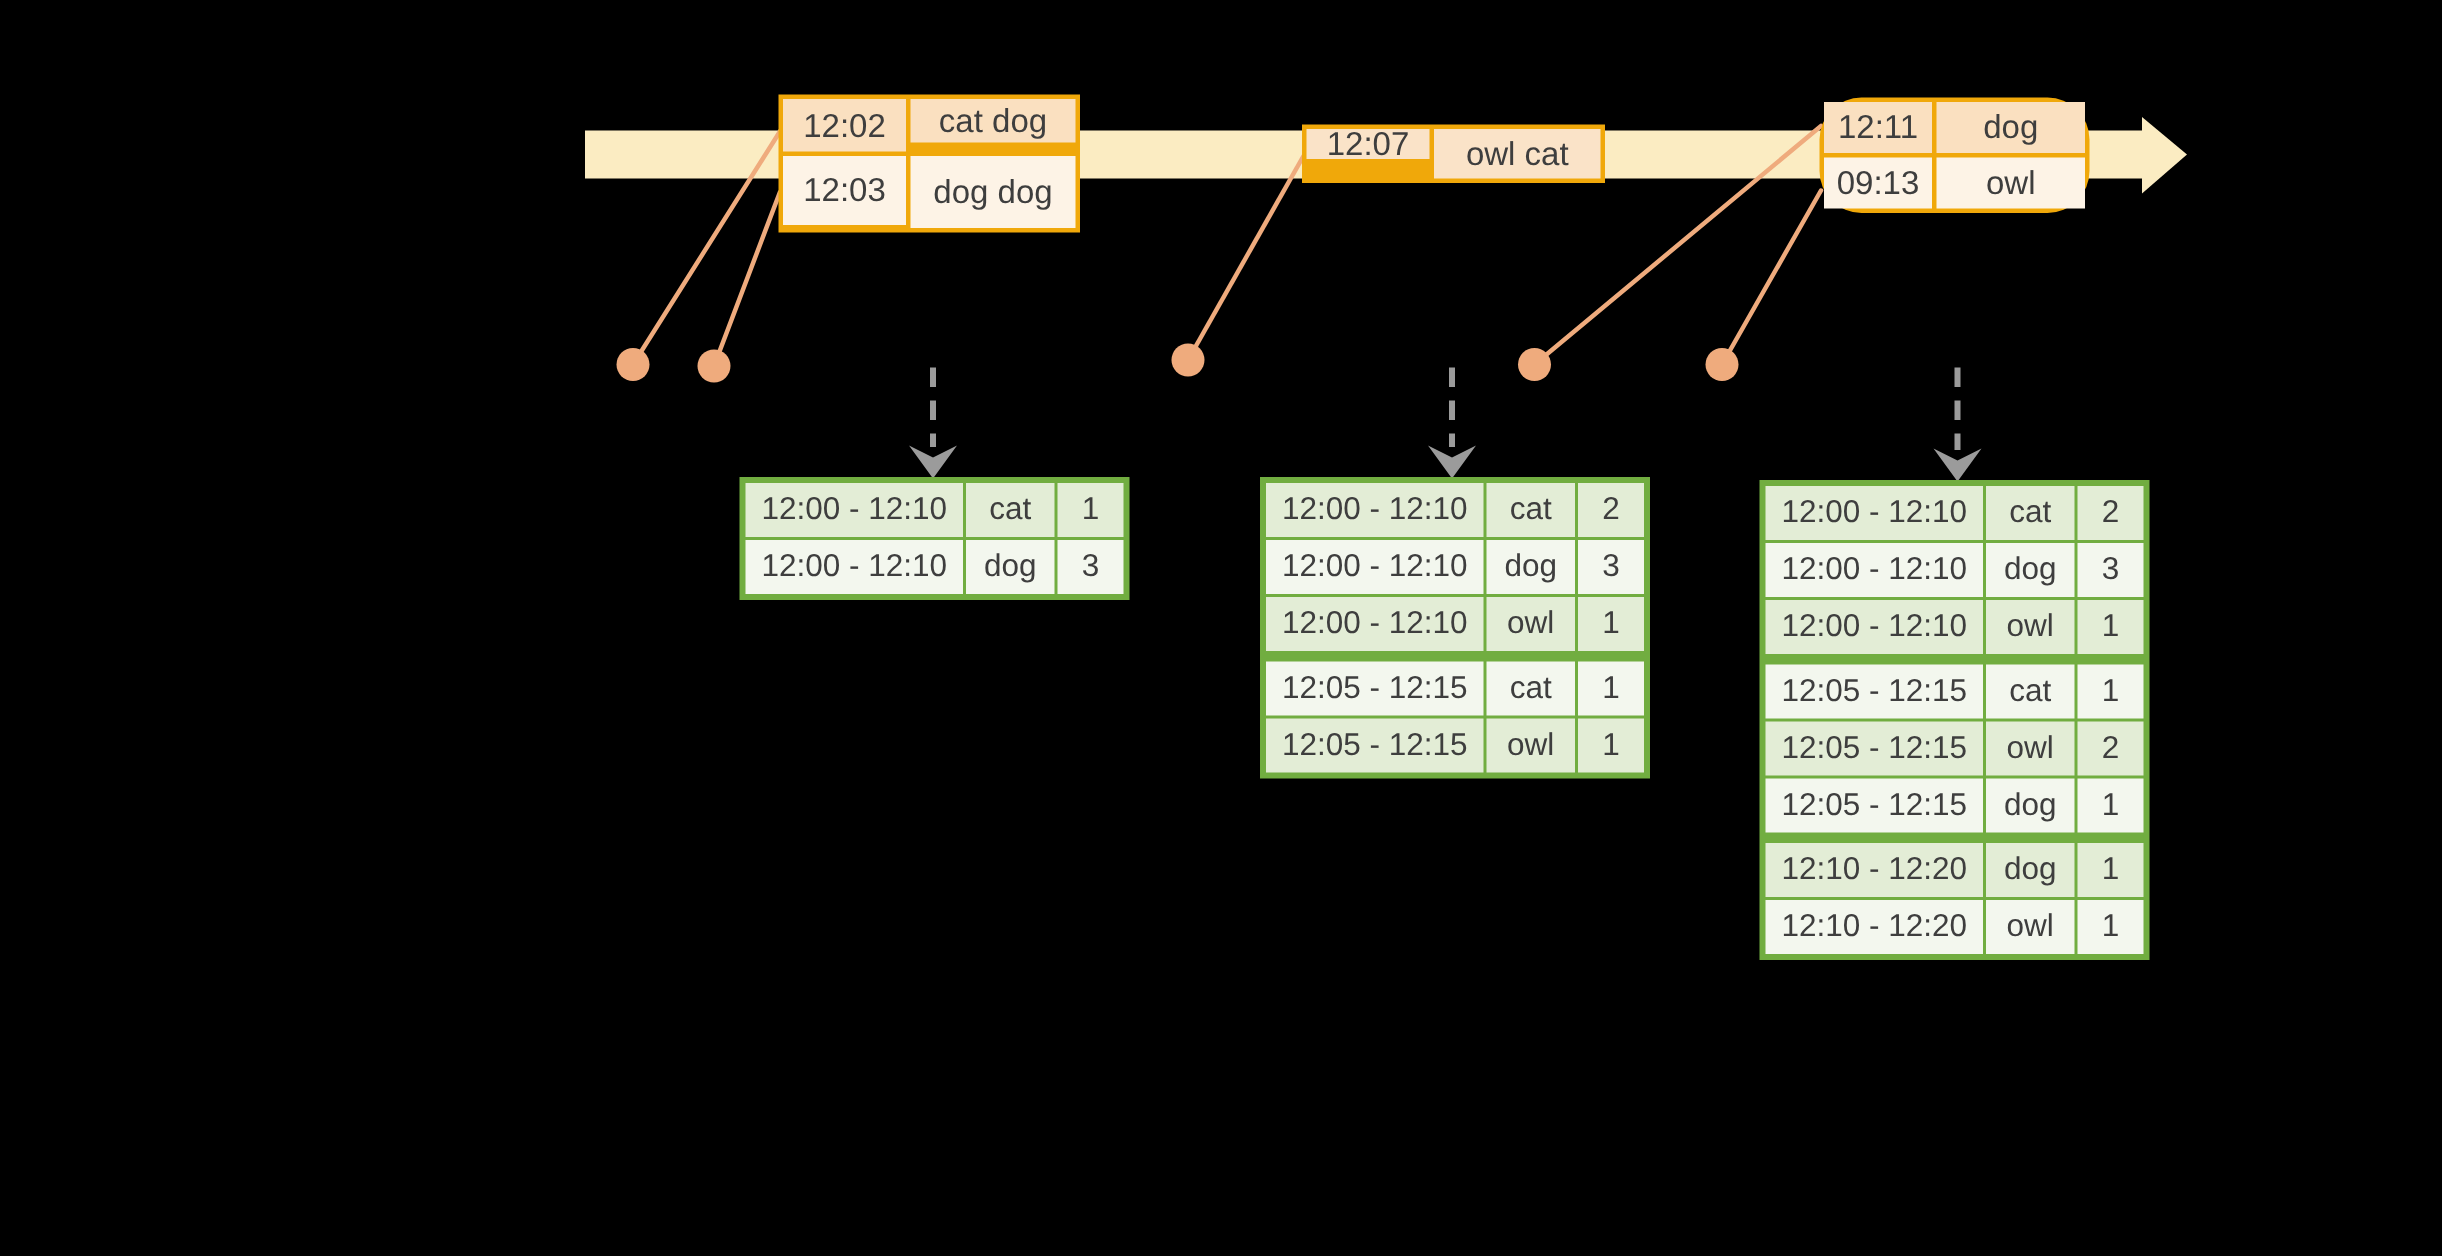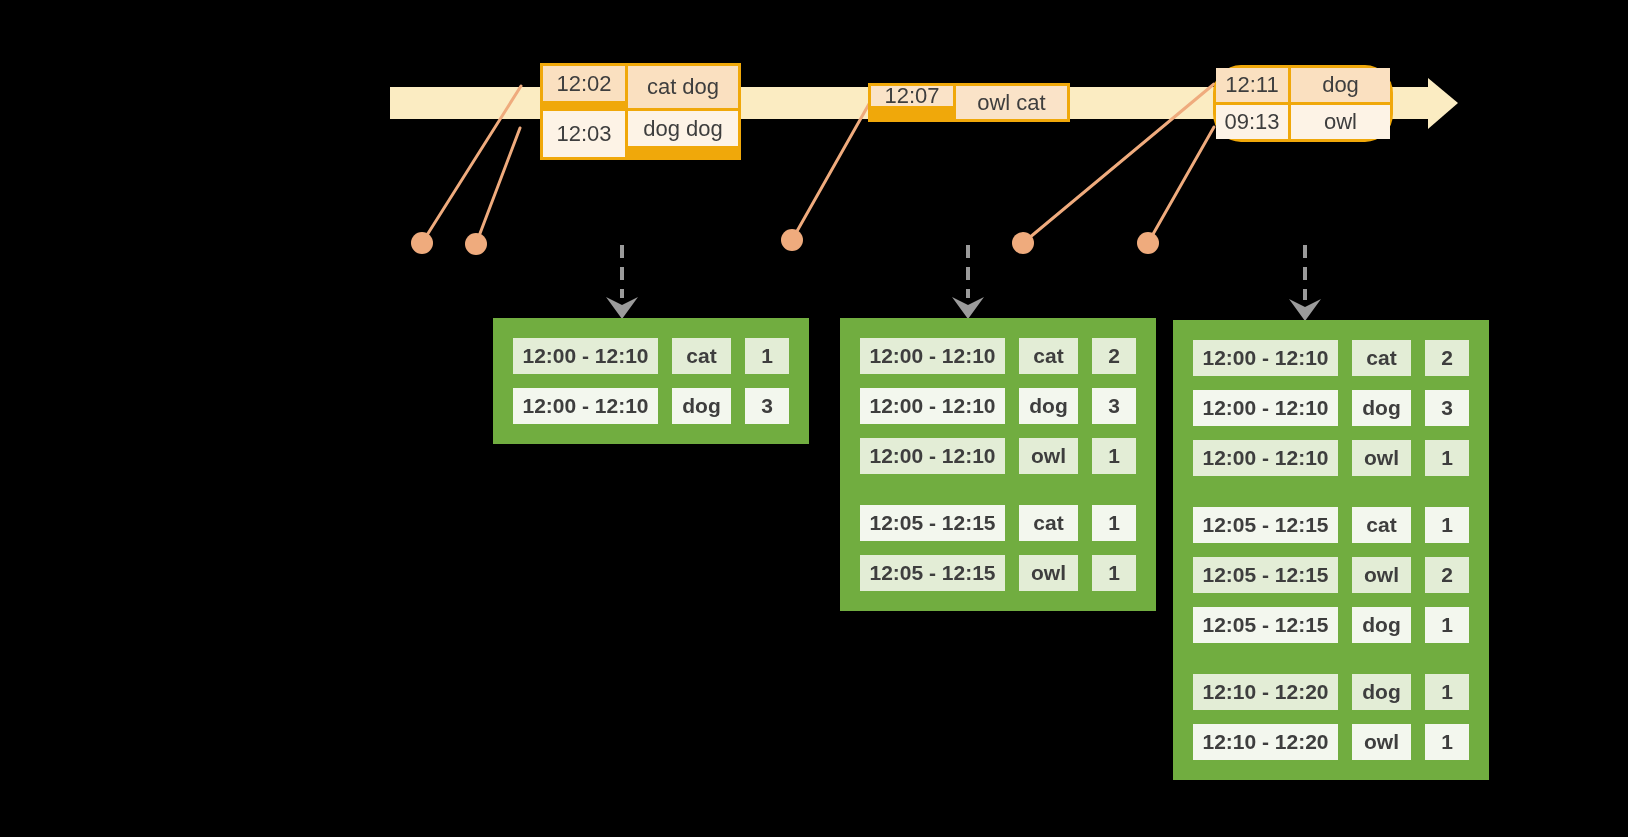--- a/index.html
+++ b/index.html
@@ -9,22 +9,22 @@
 
   
   .event-table{position:absolute;z-index:2;display:grid;gap:3px;padding:3px;background:var(--orange-border);}
   .event-table .cell{display:flex;align-items:center;justify-content:center;
       font-size:22px;color:var(--text);}
   .ev-dark{background:var(--orange-row-dark);}
   .ev-light{background:var(--orange-row-light);}
   .ev-mid{background:var(--orange-row-mid);}
 
   
-  .result-table{position:absolute;z-index:2;display:grid;gap:14px;padding:20px;background:var(--green-border);
-      grid-template-columns:145px 59px 44px;font-weight:bold;}
+  .result-table{position:absolute;z-index:2;display:grid;gap:2px;padding:4px;background:var(--green-border);
+      grid-template-columns:145px 59px 44px;}
   .result-table .cell{height:36px;display:flex;align-items:center;justify-content:center;
       font-size:21px;color:var(--text);}
   .g-dark{background:var(--green-cell-dark);}
   .g-light{background:var(--green-cell-light);}
   .group-sep{grid-column:1 / span 3;height:3px;background:var(--green-border);}
 </style>
 </head>
 <body>
 
 <div id="stage">
@@ -53,25 +53,25 @@
     <g>
       <line x1="968" y1="245" x2="968" y2="298" stroke-width="4" stroke-dasharray="13 9" stroke="#9B9B9B"></line>
       <polygon points="952,297 968,305 984,297 968,319" fill="#9B9B9B"></polygon>
     </g>
     <g>
       <line x1="1305" y1="245" x2="1305" y2="300" stroke-width="4" stroke-dasharray="13 9" stroke="#9B9B9B"></line>
       <polygon points="1289,299 1305,307 1321,299 1305,321" fill="#9B9B9B"></polygon>
     </g>
   </svg>
 
-  <div class="event-table" style="left:519px;top:63px;grid-template-columns:82px 110px;margin-left:21px;">
+  <div class="event-table" style="left:519px;top:63px;grid-template-columns:82px 110px;">
     <div class="cell ev-dark" style="height:35px">12:02</div>
-    <div class="cell ev-dark" style="height:42px">cat dog</div>
+    <div class="cell ev-dark" style="height:29px">cat dog</div>
     <div class="cell ev-light" style="height:46px">12:03</div>
-    <div class="cell ev-light" style="height:35px">dog dog</div>
+    <div class="cell ev-light" style="height:48px">dog dog</div>
   </div>
 
   <div class="event-table" style="left:868px;top:83px;grid-template-columns:82px 111px;">
     <div class="cell ev-mid" style="height:20px">12:07</div>
     <div class="cell ev-mid" style="height:33px">owl cat</div>
   </div>
 
   <div class="event-table" style="left:1213px;top:65px;grid-template-columns:72px 99px;border-radius:28px;">
     <div class="cell ev-dark" style="height:34px">12:11</div>
     <div class="cell ev-dark" style="height:34px">dog</div>

